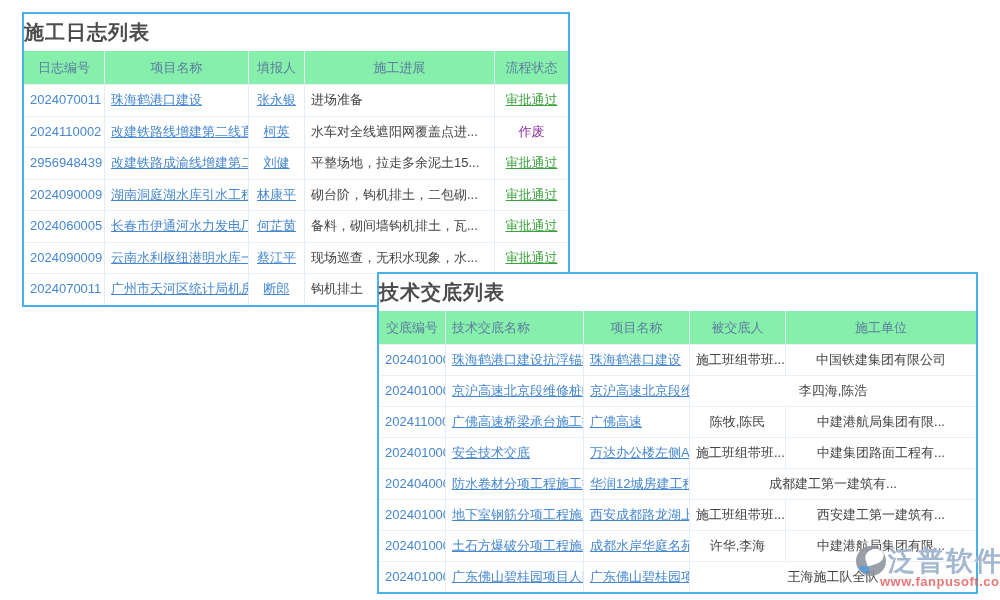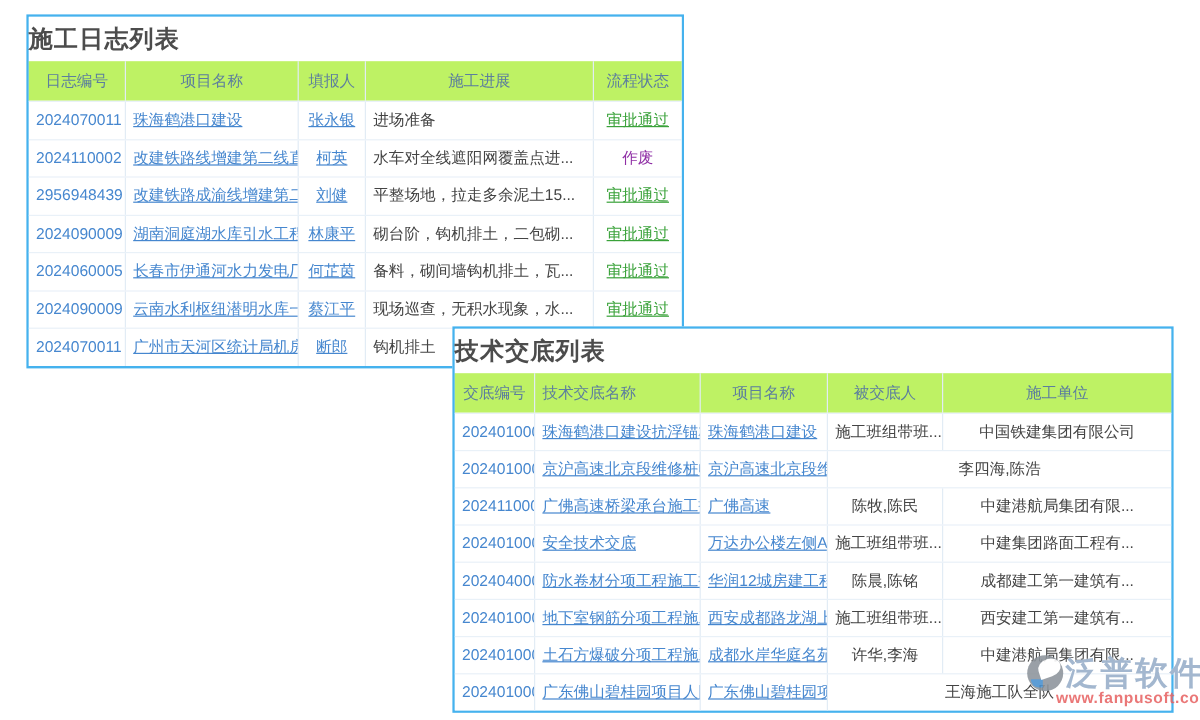--- a/index.html
+++ b/index.html
@@ -15,21 +15,21 @@
   #log-window{left:22px;top:12px;width:548px;z-index:1;}
   #disclosure-window{left:377px;top:272px;width:601px;z-index:10;}
   .title-bar{
     height:37px;display:flex;align-items:center;justify-content:flex-start;
     background:#ffffff;
   }
   .title-bar .win-title{
     font-size:20px;font-weight:bold;color:#4c4c4c;letter-spacing:1px;
   }
   .thead{
-    display:flex;height:33px;background:#bef264;
+    display:flex;height:33px;background:#86efac;
   }
   .thead .cell{
     color:#5c7e9e;font-size:13px;line-height:33px;
   }
   .row{
     display:flex;height:31px;background:#ffffff;
     border-top:1px solid #e9f1f8;box-sizing:border-box;
   }
   #log-window .row{height:31.5px;}
   .cell{
@@ -186,21 +186,20 @@
         <div class="cell c1 lnk">2024010003</div>
         <div class="cell c2 left lnk lnk-u">安全技术交底</div>
         <div class="cell c3 left lnk lnk-u">万达办公楼左侧A...</div>
         <div class="cell c4">施工班组带班...</div>
         <div class="cell c5">中建集团路面工程有...</div>
       </div>
       <div class="row">
         <div class="cell c1 lnk">2024040001</div>
         <div class="cell c2 left lnk lnk-u">防水卷材分项工程施工技...</div>
         <div class="cell c3 left lnk lnk-u">华润12城房建工程...</div>
-        <div class="cell c4">陈晨,陈铭</div>
         <div class="cell c5">成都建工第一建筑有...</div>
       </div>
       <div class="row">
         <div class="cell c1 lnk">2024010002</div>
         <div class="cell c2 left lnk lnk-u">地下室钢筋分项工程施工...</div>
         <div class="cell c3 left lnk lnk-u">西安成都路龙湖上...</div>
         <div class="cell c4">施工班组带班...</div>
         <div class="cell c5">西安建工第一建筑有...</div>
       </div>
       <div class="row">

